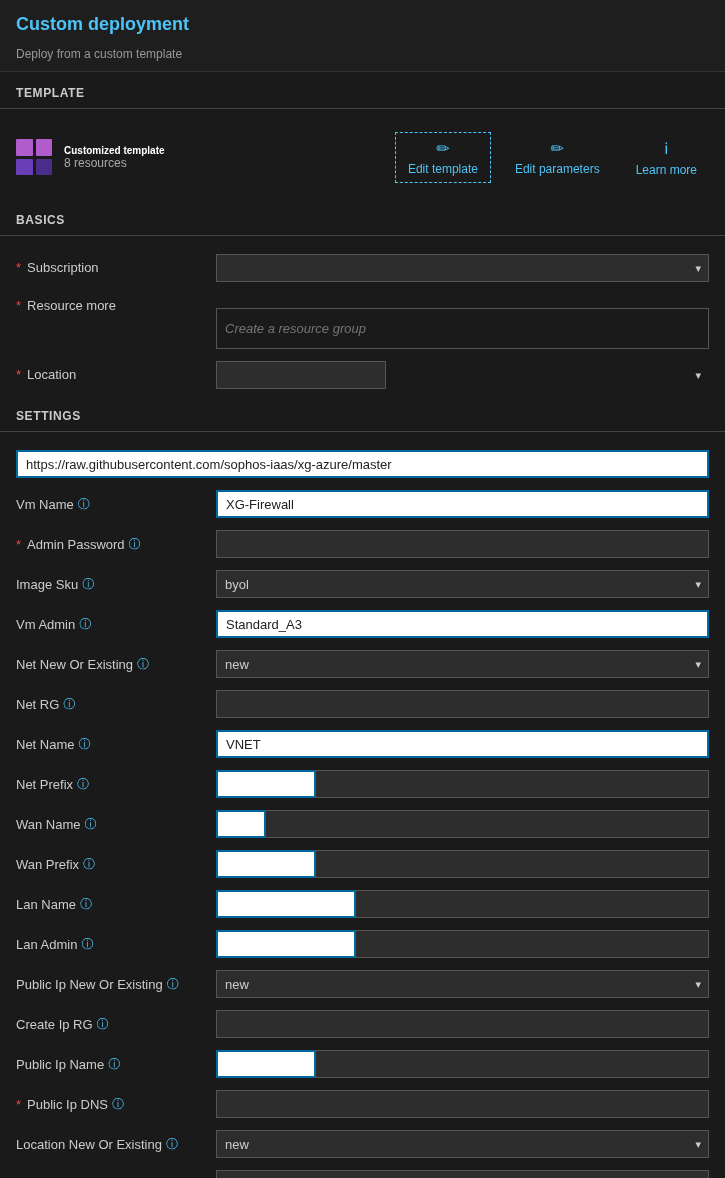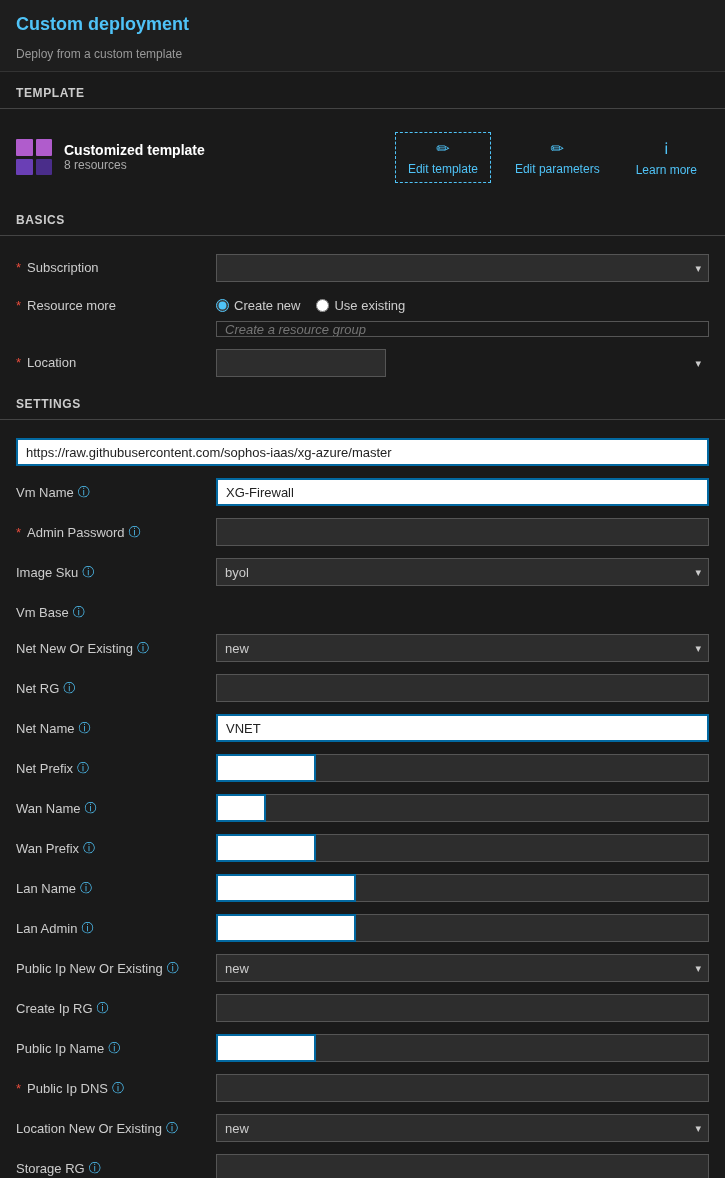--- a/index.html
+++ b/index.html
@@ -60,21 +60,21 @@
       gap: 3px;
     }
     .template-icon-cell {
       background: #b05ccc;
       border-radius: 1px;
     }
     .template-icon-cell:nth-child(3) { background: #6a3fb5; }
     .template-icon-cell:nth-child(4) { background: #4a2d8a; }
 
     .template-name {
-      font-size: 14px;
+      font-size: 10px;
       font-weight: 600;
       color: #fff;
     }
     .template-resources {
       font-size: 12px;
       color: #aaa;
     }
 
     .template-actions {
       display: flex;
@@ -197,22 +197,22 @@
       color: #ccc;
     }
 
     .resource-group-input {
       width: 100%;
       background: transparent;
       border: 1px solid #555;
       color: #666;
       padding: 5px 8px;
       font-size: 13px;
-      height: 16px;
-      margin-top: 8px;
+      height: 41px;
+      margin-top: 14px;
       outline: none;
       font-style: italic;
     }
   </style>
 </head>
 <body>
 
 <div class="page-header">
   <div class="page-title">Custom deployment</div>
   <div class="page-subtitle">Deploy from a custom template</div>
@@ -266,30 +266,20 @@
     </div>
   </div>
 </div>
 
 <div class="form-row" style="flex-direction:row; align-items:flex-start;">
   <div class="form-label" style="padding-top:4px;">
     <span class="required">*</span>
     <span>Resource more</span>
   </div>
   <div class="form-control-wrap">
-    <div class="radio-group">
-      <label class="radio-option">
-        <input type="radio" name="rg_option" value="create_new" checked="" style="">
-        <span class="radio-label">Create new</span>
-      </label>
-      <label class="radio-option">
-        <input type="radio" name="rg_option" value="use_existing" style="">
-        <span class="radio-label">Use existing</span>
-      </label>
-    </div>
     <input type="text" class="resource-group-input" placeholder="Create a resource group" style="">
   </div>
 </div>
 
 <div class="form-row">
   <div class="form-label">
     <span class="required">*</span>
     <span>Location</span>
   </div>
   <div class="form-control-wrap">
@@ -327,23 +317,24 @@
       <div class="form-label">
         <span>Image Sku</span>
         <span class="info-icon" style="color: rgb(79, 195, 247); font-size: 12px;"> ⓘ</span>
       </div>
       <div class="form-control-wrap">
         <div class="form-select-wrap"><select class="form-select"><option value="byol">byol</option><option value="payg">payg</option></select><span class="select-arrow">▾</span></div>
       </div>
     </div>
     <div class="form-row">
       <div class="form-label">
-        <span>Vm Base</span>
-        <span class="info-icon" style="color: rgb(79, 195, 247); font-size: 12px;"> ⓘ</span>
-      </div>
+        <span>Vm Admin</span>
+        <span class="info-icon" style="color: rgb(79, 195, 247); font-size: 12px;"> ⓘ</span>
+      </div>
+      <div class="form-control-wrap"><input type="text" class="form-input prefilled" value="Standard_A3" style=""></div>
     </div>
     <div class="form-row">
       <div class="form-label">
         <span>Net New Or Existing</span>
         <span class="info-icon" style="color: rgb(79, 195, 247); font-size: 12px;"> ⓘ</span>
       </div>
       <div class="form-control-wrap">
         <div class="form-select-wrap"><select class="form-select"><option value="new">new</option><option value="existing">existing</option></select><span class="select-arrow">▾</span></div>
       </div>
     </div>

